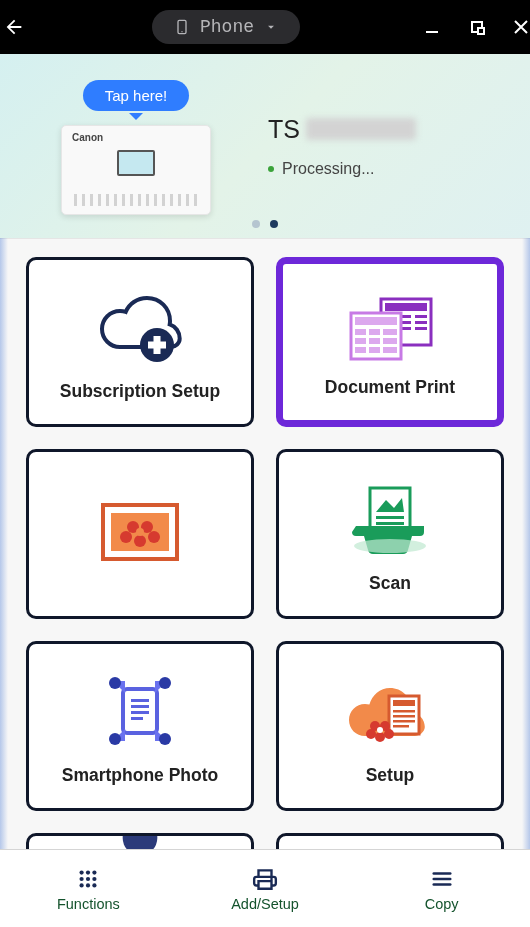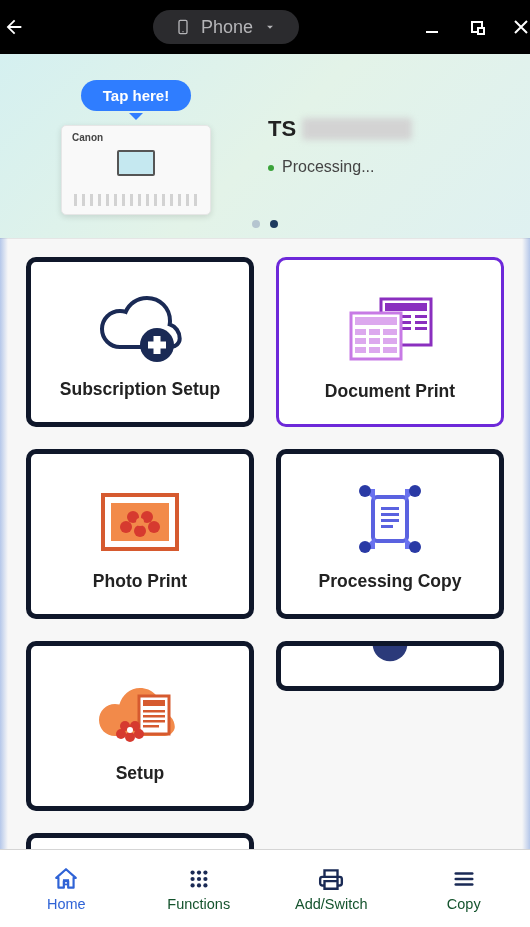--- a/index.html
+++ b/index.html
@@ -1,45 +1,45 @@
 <!DOCTYPE html>
 <html><head>
   <meta charset="utf-8">
   <style>
     * { box-sizing: border-box; margin: 0; padding: 0; }
     body { font-family: -apple-system, Arial, sans-serif; width: 530px; height: 927px; overflow: hidden; background: #fff; }
 
-    .titlebar { height: 54px; background: #000; display: flex; align-items: center; padding: 0 0; color: #fff; }
+    .titlebar { height: 54px; background: #000; display: flex; align-items: center; padding: 0 0; color: #fff; font-family: Liberation Mono, monospace; }
     .back-btn { width: 28px; height: 28px; display: flex; align-items: center; justify-content: center; cursor: pointer; }
     .device-pill { margin-left: auto; margin-right: auto; background: #2b2b2e; border-radius: 18px; padding: 6px 22px; display: flex; align-items: center; gap: 10px; cursor: pointer; color: #b5b5b8; }
     .device-pill-text { font-size: 18px; }
     .win-controls { display: flex; gap: 26px; align-items: center; }
     .win-btn { width: 18px; height: 18px; display: flex; align-items: center; justify-content: center; cursor: pointer; }
 
     .hero { height: 184px; background: linear-gradient(135deg, #d5f0f0 0%, #e3f3e8 50%, #dff1f1 100%); position: relative; display: flex; align-items: center; padding: 0 16px; }
     .hero-left { width: 240px; display: flex; flex-direction: column; align-items: center; position: relative; }
-    .tooltip-bubble { background: #2f7dff; color: #fff; font-size: 15px; font-weight: 700; padding: 7px 22px; border-radius: 18px; position: relative; margin-top: 2px; margin-bottom: 14px; }
+    .tooltip-bubble { background: #2f7dff; color: #fff; font-size: 15px; font-weight: 400; padding: 7px 22px; border-radius: 18px; position: relative; margin-top: 2px; margin-bottom: 14px; }
     .tooltip-bubble::after { content: ''; position: absolute; bottom: -9px; left: 50%; transform: translateX(-50%); border: 7px solid transparent; border-top-color: #2f7dff; border-bottom: none; }
     .printer-img { width: 150px; height: 90px; background: #f9f9f9; border-radius: 5px; position: relative; box-shadow: 0 2px 6px rgba(0,0,0,0.12); border: 1px solid #e6e6e6; }
     .printer-img::before { content: ''; position: absolute; top: 24px; left: 50%; transform: translateX(-50%); width: 34px; height: 22px; background: #c5e8f0; border: 2px solid #555; border-radius: 2px; }
     .printer-img::after { content: ''; position: absolute; bottom: 8px; left: 12px; right: 12px; height: 12px; background: repeating-linear-gradient(90deg,#999 0 3px, transparent 3px 8px); opacity: .4; }
     .printer-brand { position: absolute; top: 6px; left: 10px; font-size: 10px; font-weight: 700; color: #444; }
     .hero-right { flex: 1; padding-left: 12px; }
-    .printer-name { font-size: 22px; font-weight: 700; color: #222; display: flex; align-items: center; gap: 6px; }
+    .printer-name { font-size: 25px; font-weight: 400; color: #222; display: flex; align-items: center; gap: 6px; }
     .printer-name-blur { display: inline-block; width: 110px; height: 22px; background: #d3d3d3; filter: blur(3px); border-radius: 3px; }
     .processing { margin-top: 16px; font-size: 16px; color: #444; }
     .processing-dot { display: inline-block; width: 6px; height: 6px; background: #3aa33a; border-radius: 50%; margin-right: 8px; vertical-align: middle; }
     .dots { position: absolute; bottom: 10px; left: 50%; transform: translateX(-50%); display: flex; gap: 10px; }
     .dot { width: 8px; height: 8px; border-radius: 50%; background: #b5c5d0; }
     .dot.active { background: #1f3a5f; }
 
     .grid-wrap { position: absolute; top: 238px; bottom: 78px; left: 0; right: 0; overflow: hidden; background: #f7f7f7; border-top: 1px solid #e5e5e5; }
     .grid { display: grid; grid-template-columns: 1fr 1fr; gap: 22px; padding: 18px 26px; }
-    .card { background: #fff; border: 5px solid #0f172a; border-radius: 10px; height: 170px; display: flex; flex-direction: column; align-items: center; justify-content: flex-end; padding: 18px 10px 22px; cursor: pointer; position: relative; }
-    .card.highlighted { border: 3px solid #6d28d9; align-items: center; }
+    .card { background: #fff; border: 3px solid #0f172a; border-radius: 10px; height: 170px; display: flex; flex-direction: column; align-items: center; justify-content: flex-end; padding: 18px 10px 22px; cursor: pointer; position: relative; }
+    .card.highlighted { border: 7px solid #6d28d9; align-items: center; }
     .card-icon { flex: 1; display: flex; align-items: center; justify-content: center; width: 100%; }
     .card-label { font-size: 17.5px; font-weight: 700; color: #222; text-align: center; }
     .card.partial { height: 50px; overflow: hidden; }
 
     .bottom-nav { position: absolute; bottom: 0; left: 0; right: 0; height: 78px; background: #fff; border-top: 1px solid #d5d5d5; display: flex; }
     .nav-item { flex: 1; display: flex; flex-direction: column; align-items: center; justify-content: center; gap: 4px; cursor: pointer; color: #14532d; }
     .nav-item.active { color: #2f63d6; }
     .nav-label { font-size: 14.5px; font-weight: 500; }
     .nav-icon { height: 26px; display: flex; align-items: center; }
 
@@ -157,43 +157,55 @@
             <g fill="#d63a2f">
               <circle cx="32" cy="24" r="6"></circle>
               <circle cx="46" cy="24" r="6"></circle>
               <circle cx="25" cy="34" r="6"></circle>
               <circle cx="39" cy="38" r="6"></circle>
               <circle cx="53" cy="34" r="6"></circle>
               <circle cx="39" cy="29" r="4" fill="#f28a4a"></circle>
             </g>
           </svg>
       </div>
-      <div class="card-label">Photo Print</div>
-    </div>
-
+    </div>
+
+    <div class="card">
+      <div class="card-icon">
+        <svg width="84" height="72" viewBox="0 0 84 72">
+            <rect x="22" y="2" width="40" height="40" fill="#fff" stroke="#1a9c5a" stroke-width="3"></rect>
+            <polygon points="28,26 38,14 46,22 54,12 56,26" fill="#1a9c5a"></polygon>
+            <rect x="28" y="30" width="28" height="3" fill="#1a9c5a"></rect>
+            <rect x="28" y="36" width="28" height="3" fill="#1a9c5a"></rect>
+            <path d="M8 40 h68 v6 q0 4 -4 4 h-8 l-4 14 q-1 4 -5 4 h-30 q-4 0 -5 -4 l-4 -14 h-8 q-4 0 -4 -4 z" fill="#1a9c5a"></path>
+            <ellipse cx="42" cy="60" rx="36" ry="7" fill="#bfe8d0" opacity=".7"></ellipse>
+          </svg>
+      </div>
+      <div class="card-label">Scan</div>
+    </div>
 
     <div class="card">
       <div class="card-icon">
         <svg width="78" height="78" viewBox="0 0 78 78">
             <rect x="22" y="14" width="34" height="44" rx="4" fill="#fff" stroke="#5a62e0" stroke-width="4"></rect>
             <rect x="30" y="24" width="18" height="3" fill="#5a62e0"></rect>
             <rect x="30" y="30" width="18" height="3" fill="#5a62e0"></rect>
             <rect x="30" y="36" width="18" height="3" fill="#5a62e0"></rect>
             <rect x="30" y="42" width="12" height="3" fill="#5a62e0"></rect>
             <polygon points="12,6 24,6 24,18" fill="#6a72ef"></polygon>
             <polygon points="66,6 54,6 54,18" fill="#6a72ef"></polygon>
             <polygon points="12,66 24,66 24,54" fill="#6a72ef"></polygon>
             <polygon points="66,66 54,66 54,54" fill="#6a72ef"></polygon>
             <circle cx="14" cy="8" r="6" fill="#2a3aa5"></circle>
             <circle cx="64" cy="8" r="6" fill="#2a3aa5"></circle>
             <circle cx="14" cy="64" r="6" fill="#2a3aa5"></circle>
             <circle cx="64" cy="64" r="6" fill="#2a3aa5"></circle>
           </svg>
       </div>
-      <div class="card-label">Processing Copy</div>
+      <div class="card-label">Smartphone Photo</div>
     </div>
 
     <div class="card">
       <div class="card-icon">
         <svg width="90" height="72" viewBox="0 0 90 72">
             <path d="M62 58H20c-9 0-16-7-16-16s7-16 16-16c1.5 0 3 .2 4.4.6C27 17 35 10 45 10c12 0 21 9 21 21 0 1-.1 2-.2 2.9 8 .8 14 7.3 14 15.1 0 5-6 9-10 9" fill="#f28a4a"></path>
             <rect x="44" y="18" width="30" height="38" fill="#fff" stroke="#d65a2f" stroke-width="3"></rect>
             <rect x="48" y="22" width="22" height="6" fill="#d65a2f"></rect>
             <rect x="48" y="32" width="22" height="2.5" fill="#d65a2f"></rect>
             <rect x="48" y="37" width="22" height="2.5" fill="#d65a2f"></rect>
@@ -220,29 +232,20 @@
       </div>
     </div>
     <div class="card partial"></div>
 
   </div>
 </div>
 <div class="side-grad-l"></div>
 <div class="side-grad-r"></div>
 
 <div class="bottom-nav">
-  <div class="nav-item active">
-    <div class="nav-icon">
-      <svg width="26" height="26" viewBox="0 0 24 24">
-          <path d="M12 3l9 8h-2v9h-5v-6h-4v6H5v-9H3z" fill="none" stroke="#2f63d6" stroke-width="2" stroke-linejoin="round"></path>
-          <rect x="10" y="13" width="4" height="4" fill="none" stroke="#2f63d6" stroke-width="1.6"></rect>
-        </svg>
-    </div>
-    <span class="nav-label">Home</span>
-  </div>
   <div class="nav-item">
     <div class="nav-icon">
       <svg width="22" height="22" viewBox="0 0 24 24">
           <g fill="#1a2a55">
             <circle cx="5" cy="5" r="2.3"></circle>
             <circle cx="12" cy="5" r="2.3"></circle>
             <circle cx="19" cy="5" r="2.3"></circle>
             <circle cx="5" cy="12" r="2.3"></circle>
             <circle cx="12" cy="12" r="2.3"></circle>
             <circle cx="19" cy="12" r="2.3"></circle>
@@ -254,21 +257,21 @@
     </div>
     <span class="nav-label">Functions</span>
   </div>
   <div class="nav-item">
     <div class="nav-icon">
       <svg width="28" height="26" viewBox="0 0 24 24">
           <path d="M6 9V4h12v5M6 18H4a2 2 0 01-2-2v-4a2 2 0 012-2h16a2 2 0 012 2v4a2 2 0 01-2 2h-2M6 14h12v7H6z" fill="none" stroke="#1a2a55" stroke-width="2.2"></path>
           <circle cx="18" cy="12" r="1.2" fill="#1a2a55"></circle>
         </svg>
     </div>
-    <span class="nav-label">Add/Switch</span>
+    <span class="nav-label">Add/Setup</span>
   </div>
   <div class="nav-item">
     <div class="nav-icon">
       <svg width="24" height="22" viewBox="0 0 24 24">
           <g stroke="#1a2a55" stroke-width="2.8" stroke-linecap="round">
             <line x1="3" y1="6" x2="21" y2="6"></line>
             <line x1="3" y1="12" x2="21" y2="12"></line>
             <line x1="3" y1="18" x2="21" y2="18"></line>
           </g>
         </svg>

